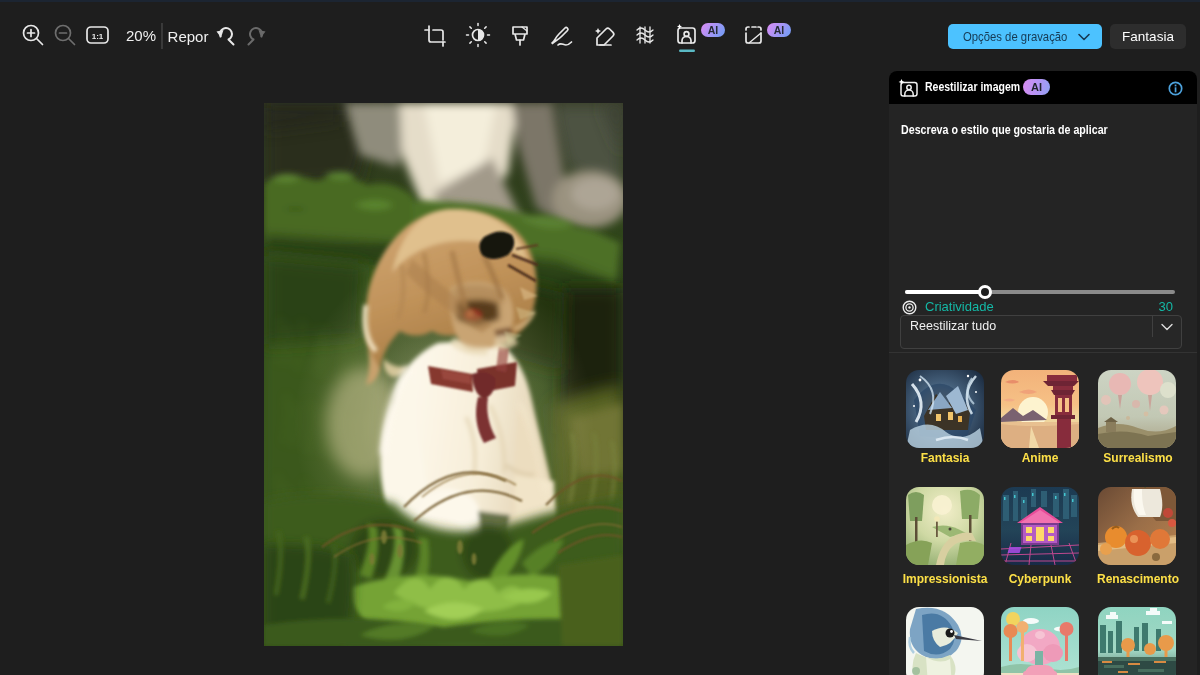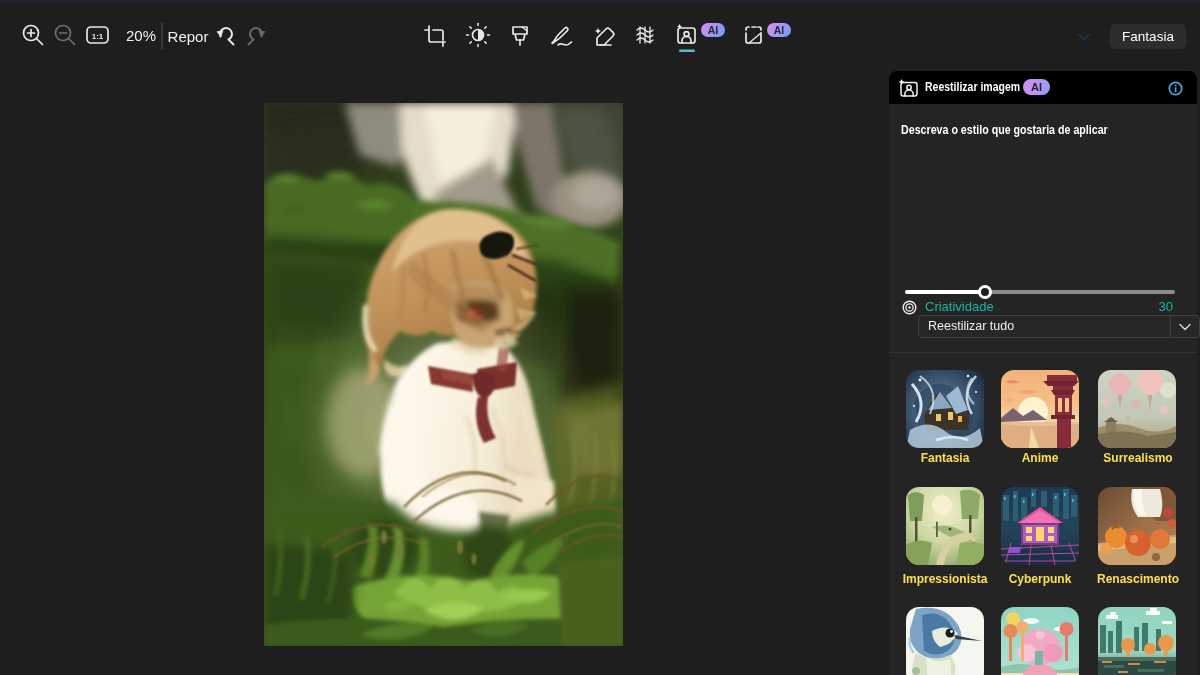--- a/index.html
+++ b/index.html
@@ -16,21 +16,21 @@
   #descr { position:absolute; left:12px; top:51px; color:#ffffff; font-size:13px; font-weight:bold; transform:scaleX(0.82); transform-origin:left center; white-space:nowrap; }
   #ta { position:absolute; left:11px; top:76px; width:282px; height:89px; border-radius:10px;
     background:#1f1f1f; border:2px solid transparent;
     background-image:linear-gradient(#1f1f1f,#1f1f1f),linear-gradient(120deg,#cf8ef0 0%,#b193ee 40%,#7fa8f0 100%);
     background-origin:border-box; background-clip:padding-box,border-box; }
   #ta .txt { position:absolute; left:13px; top:9px; width:262px; color:#f2f2f2; font-size:12px; line-height:17px; transform:scaleX(0.97); transform-origin:left top; white-space:nowrap; }
   .crrow { position:absolute; left:12px; top:188px; width:284px; height:16px; color:#14b8a6;margin-top:40px; }
   #slider { position:absolute; left:16px; top:219px; width:270px; height:4px; border-radius:2px; background:#8b8b8b; }
   #slider .fill { position:absolute; left:0; top:0; height:4px; width:80px; background:#ffffff; border-radius:2px; }
   #slider .thumb { position:absolute; left:73px; top:-5px; width:14px; height:14px; border-radius:50%; background:#1e1e1e; border:3px solid #ffffff; }
-  #dropdown { position:absolute; left:11px; top:244px; width:282px; height:23px; background:#272727; border:1px solid #404040; border-radius:4px; color:#f0f0f0; font-size:12.5px;margin-left:18px; }
+  #dropdown { position:absolute; left:11px; top:244px; width:282px; height:34px; background:#272727; border:1px solid #404040; border-radius:4px; color:#f0f0f0; font-size:12.5px; }
   #divider { position:absolute; left:0px; top:281px; width:308px; height:1px; background:#333333; }
   .thumb-label { position:absolute; width:90px; text-align:center; color:#fde047; font-size:12px; font-weight:bold; }
   .sthumb { position:absolute; width:78px; height:78px; border-radius:13px; overflow:hidden; }
 </style>
 </head>
 <body>
 <div id="stage">
   <div id="topbar">
     <svg class="abs" style="left:0;top:0" width="1200" height="70" viewBox="0 0 1200 70">
       <g fill="none" stroke="#e8e8e8" stroke-width="1.7" stroke-linecap="round" stroke-linejoin="round">
@@ -136,20 +136,21 @@
           <stop offset="0" stop-color="#de8cf5"></stop>
             <stop offset="1" stop-color="#7e9bf5"></stop>
         </linearGradient>
       </defs>
       <rect x="701" y="21" width="24" height="14" rx="7" fill="url(#aig)"></rect>
       <text x="713" y="31.5" fill="#252a33" font-size="10.5" font-weight="bold" text-anchor="middle">AI</text>
       <rect x="767" y="21" width="24" height="14" rx="7" fill="url(#aig)"></rect>
       <text x="779" y="31.5" fill="#252a33" font-size="10.5" font-weight="bold" text-anchor="middle">AI</text>
     </svg>
 
+    <div class="abs" style="left:948px;top:22px;width:154px;height:25px;background:#4cc2ff;border-radius:5px;color:#163a54;font-size:13px;line-height:25px;padding-left:15px;"><span style="display:inline-block;transform:scaleX(0.87);transform-origin:left center;">Opções de gravação</span></div>
     <svg class="abs" style="left:1074px;top:22px" width="20" height="25" viewBox="0 0 20 25">
         <path d="M 5 10.5 l 5 5 l 5 -5" fill="none" stroke="#163a54" stroke-width="1.6" stroke-linecap="round" stroke-linejoin="round"></path>
       </svg>
     <div class="abs" style="left:1110px;top:22px;width:76px;height:25px;background:#2d2d2d;border-radius:5px;color:#ffffff;font-size:13.5px;text-align:center;line-height:25px;">Fantasia</div>
   </div>
   <div id="photo"><svg width="359" height="543" viewBox="0 0 359 543">
     <defs>
       <filter id="b1" x="-30%" y="-30%" width="160%" height="160%">
             <feGaussianBlur stdDeviation="1.2"></feGaussianBlur>
           </filter>

